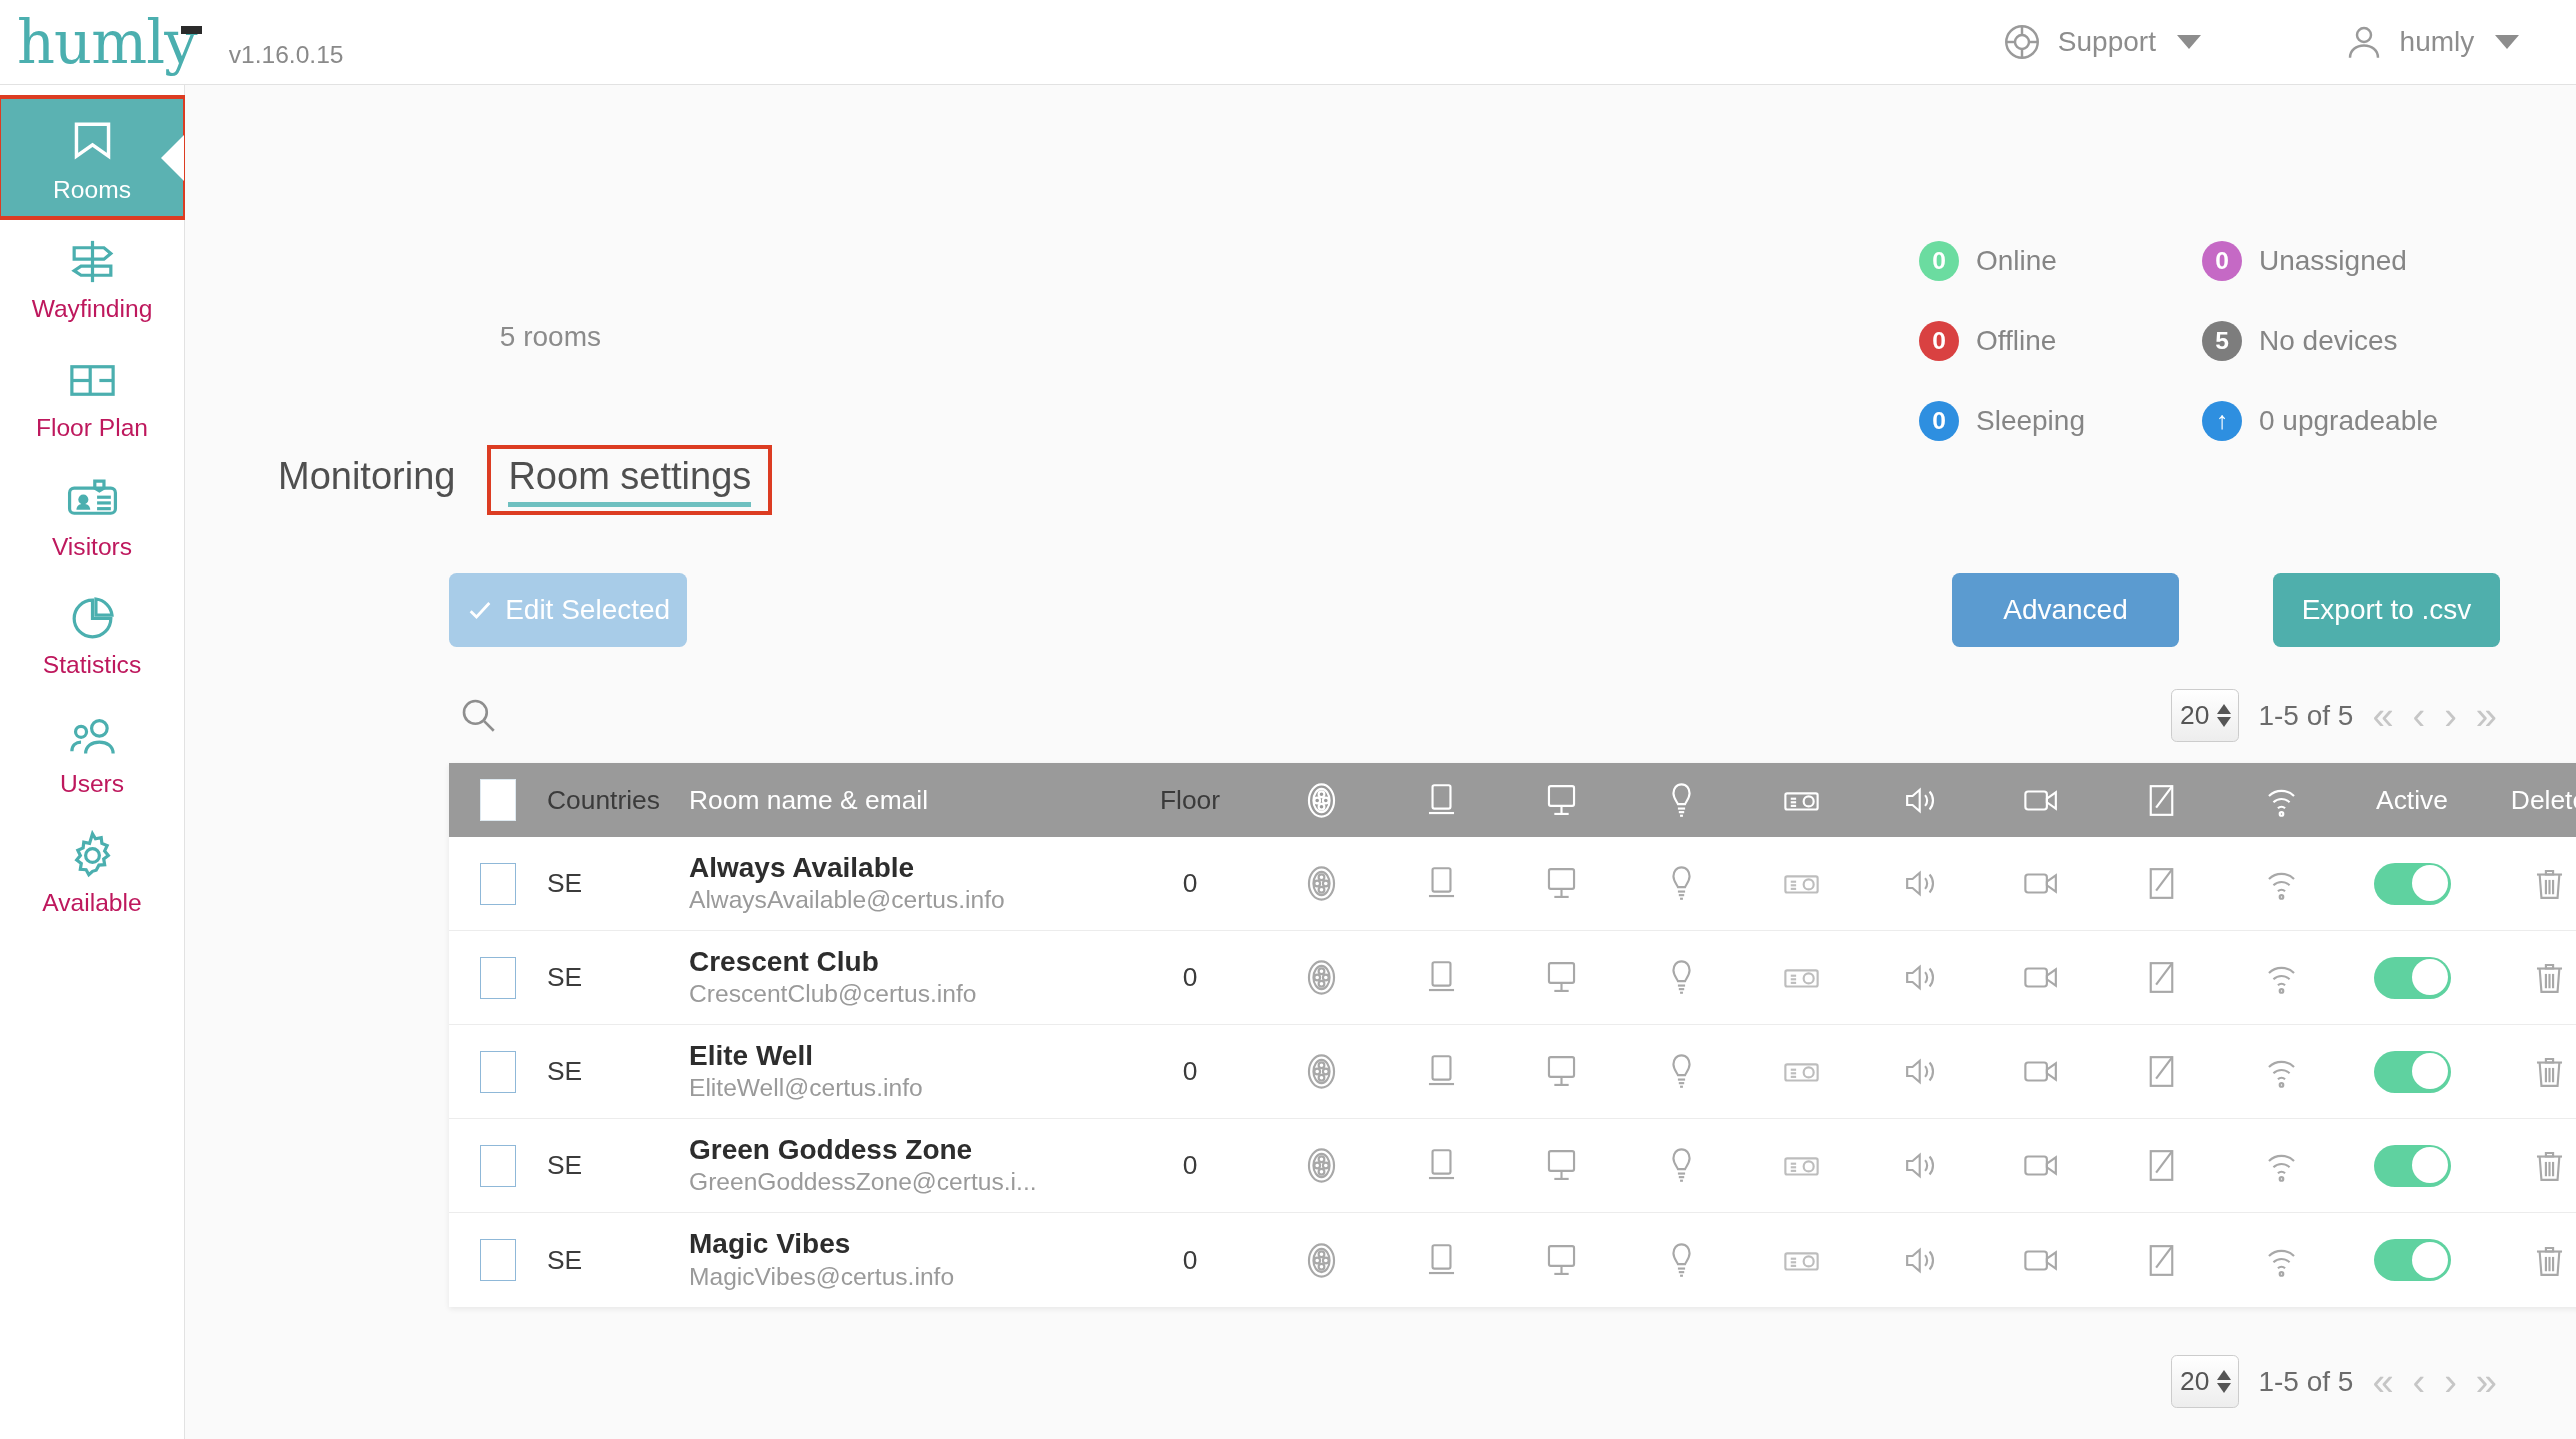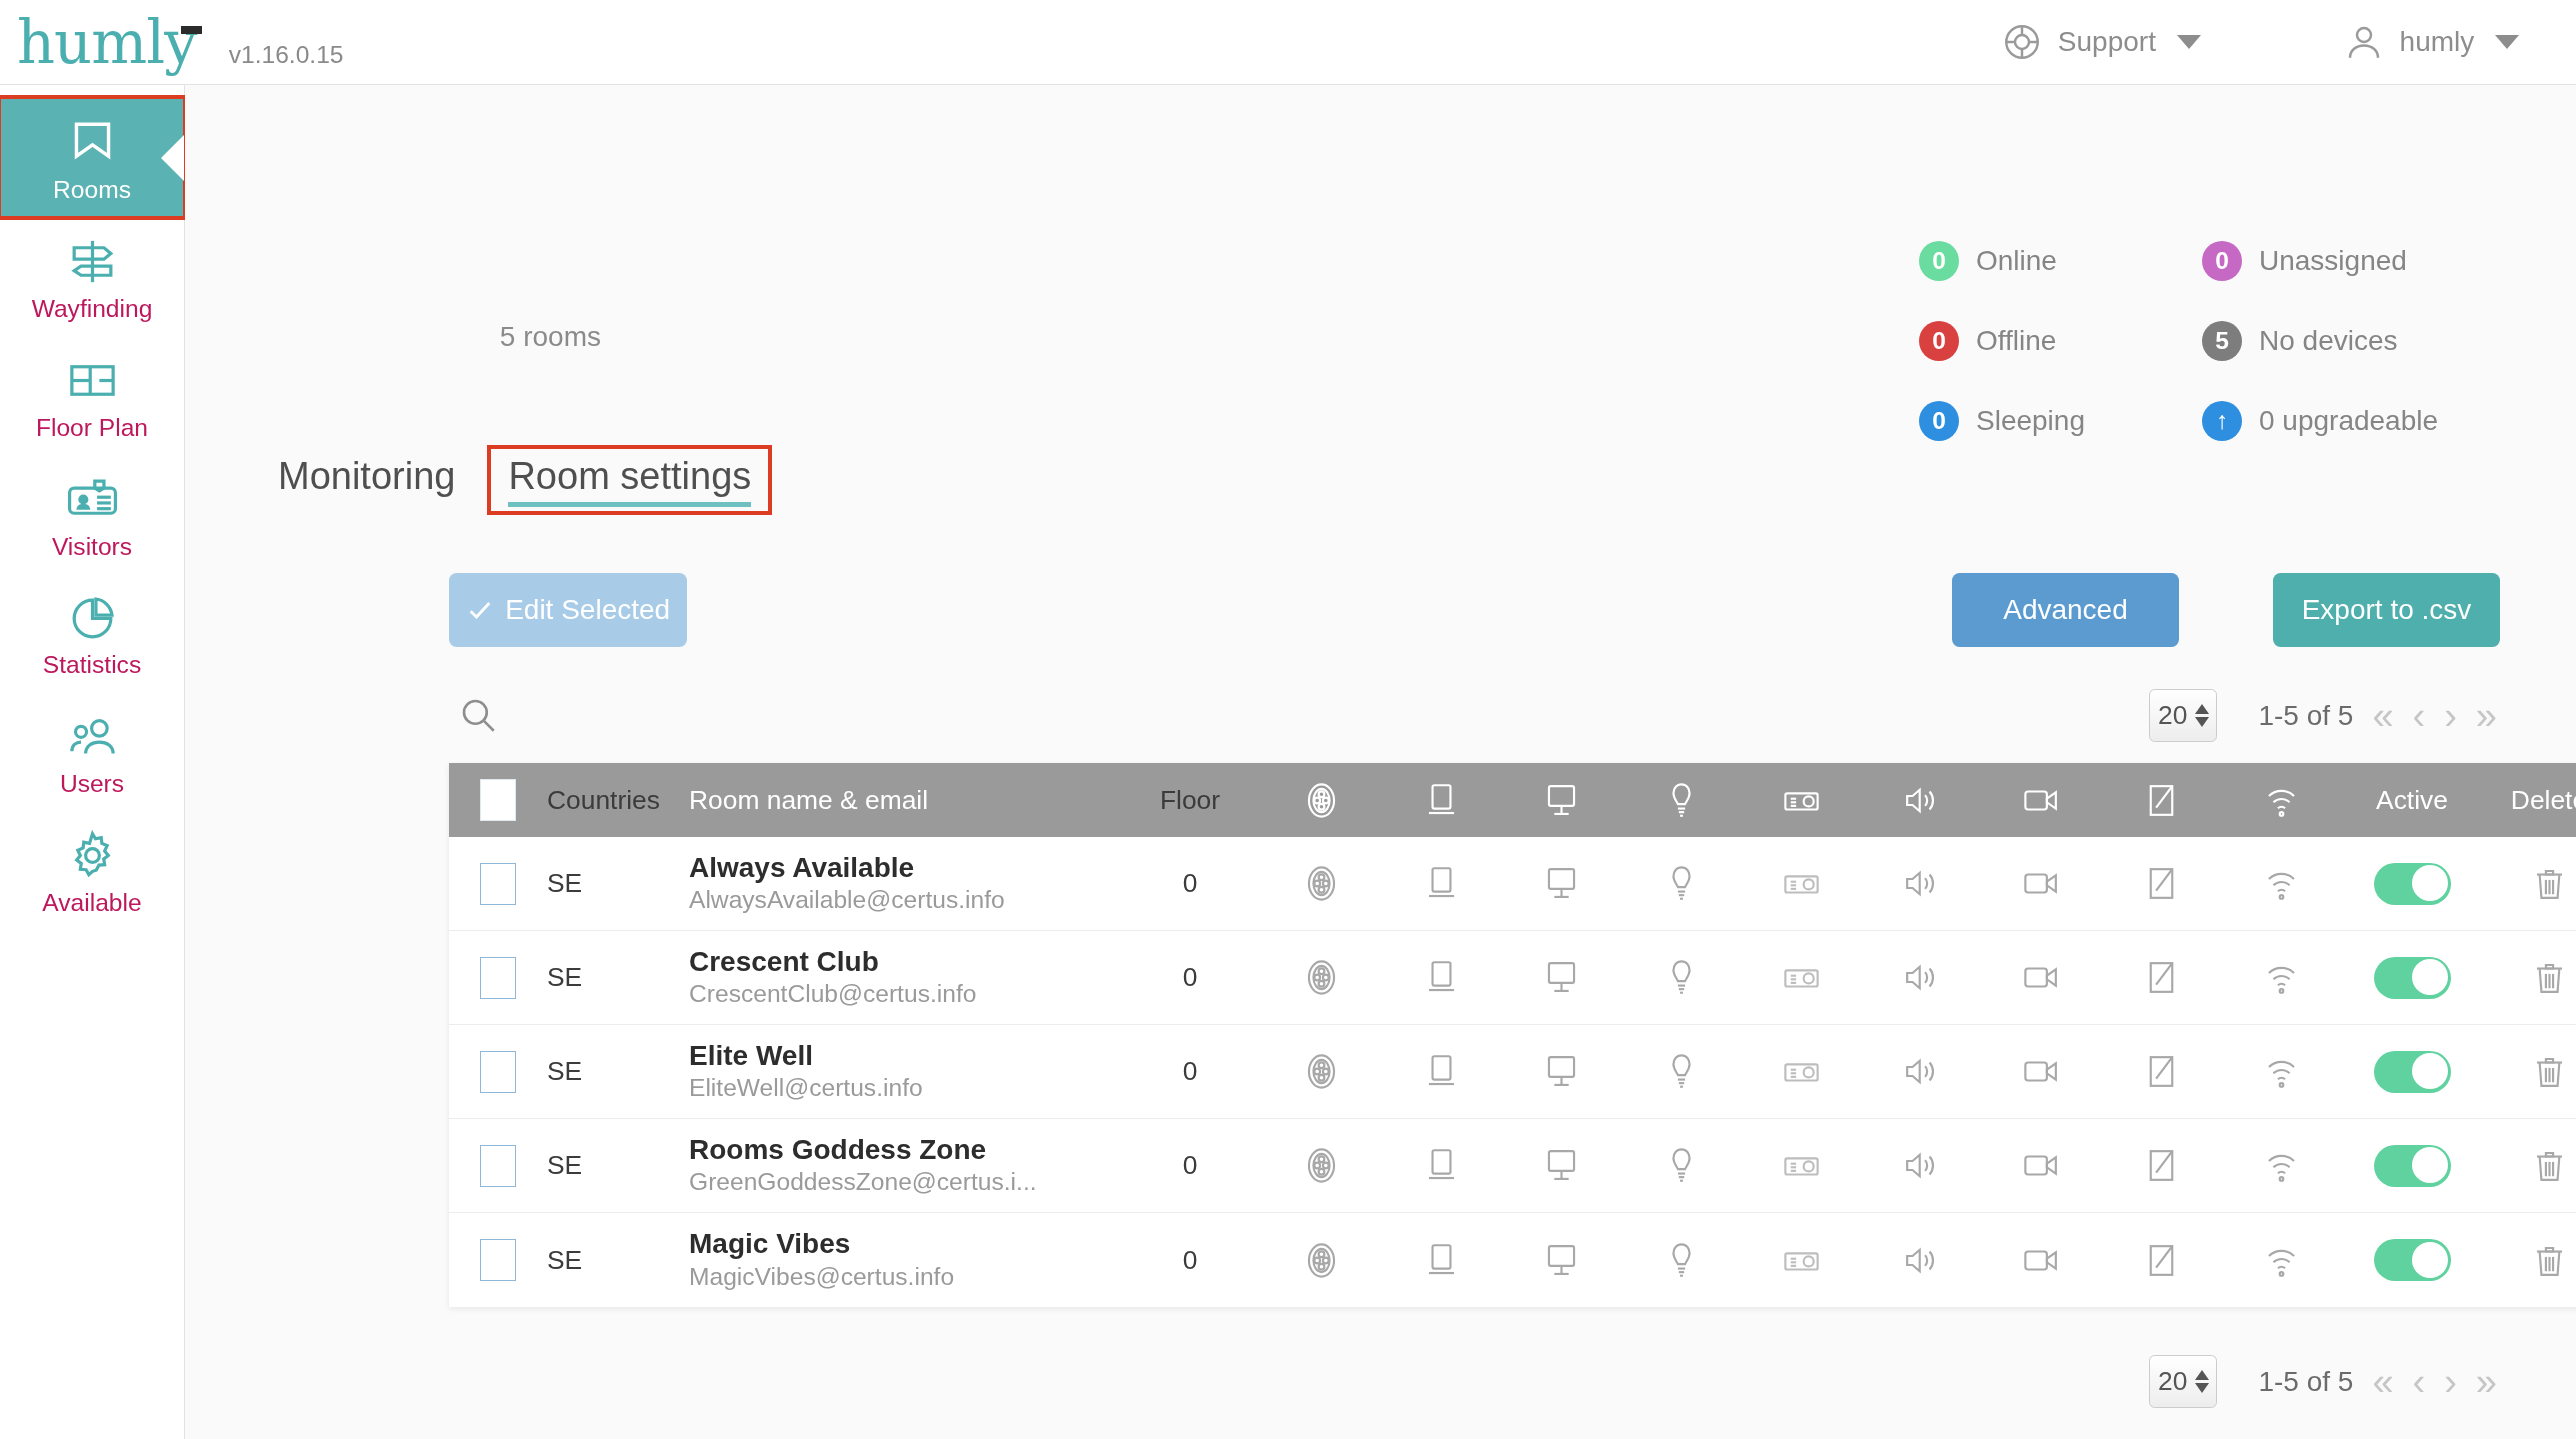--- a/index.html
+++ b/index.html
@@ -106,21 +106,21 @@
   .pager-bottom { position:absolute; right:79px; top:1270px; }
   .page-size {
     width:68px;height:53px;border:0.9px solid #cccccc;border-radius:5.7px;
     background:linear-gradient(#ffffff,#ededed); display:flex;align-items:center;
     justify-content:center; gap:7.6px; color:#555; font-size:26.4px; padding:0 7.6px; cursor:pointer;
   }
   .spin { display:flex; flex-direction:column; gap:3.8px; }
   .spin i { width:0;height:0;border-left:7.6px solid transparent;border-right:7.6px solid transparent; display:block; }
   .spin .up { border-bottom:10.4px solid #555; }
   .spin .down { border-top:10.4px solid #555; }
-  .pager-text { color:#6b6b6b; font-size:28px;margin-left:22px; }
+  .pager-text { color:#6b6b6b; font-size:28px; }
   .chev { color:#c6c6c6; font-size:38px; cursor:pointer; line-height:1; }
 
   
   .table { position:absolute; left:264px; top:678px; width:2240px; background:#ffffff;
            box-shadow:0 1.9px 5.7px rgba(0,0,0,0.08); }
   .thead { display:flex; align-items:center; height:74px; background:#9a9a9a; color:#ffffff; font-size:26.4px; }
   .row { display:flex; align-items:center; height:94px; border-bottom:0.9px solid #ececec; background:#fff; }
   .row:last-child { border-bottom:none; }
 
   .c-check { width:98px; display:flex; justify-content:center; }
@@ -703,21 +703,21 @@
             </svg>
         </div>
       </div>
 
       <div class="row">
         <div class="c-check">
             <span class="chk"></span>
           </div>
         <div class="c-country">SE</div>
         <div class="c-name">
-          <div class="room-name">Rooms Goddess Zone</div>
+          <div class="room-name">Green Goddess Zone</div>
           <div class="room-email">GreenGoddessZone@certus.i...</div>
         </div>
         <div class="c-seats">0</div>
         <div class="c-icon">
             <svg width="43" height="43" viewBox="0 0 24 24" fill="none" stroke="#a8a8a8" stroke-width="1.2">
               <ellipse cx="12" cy="12" rx="7" ry="9"></ellipse>
               <ellipse cx="12" cy="12" rx="4.5" ry="6.5"></ellipse>
               <circle cx="12" cy="8.5" r="1.6"></circle>
               <circle cx="12" cy="15.5" r="1.6"></circle>
               <circle cx="9.6" cy="12" r="1.6"></circle>

